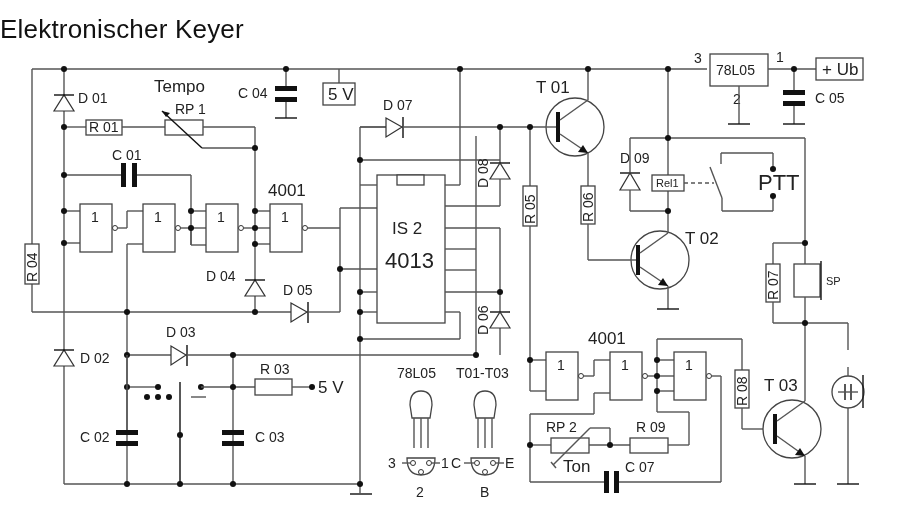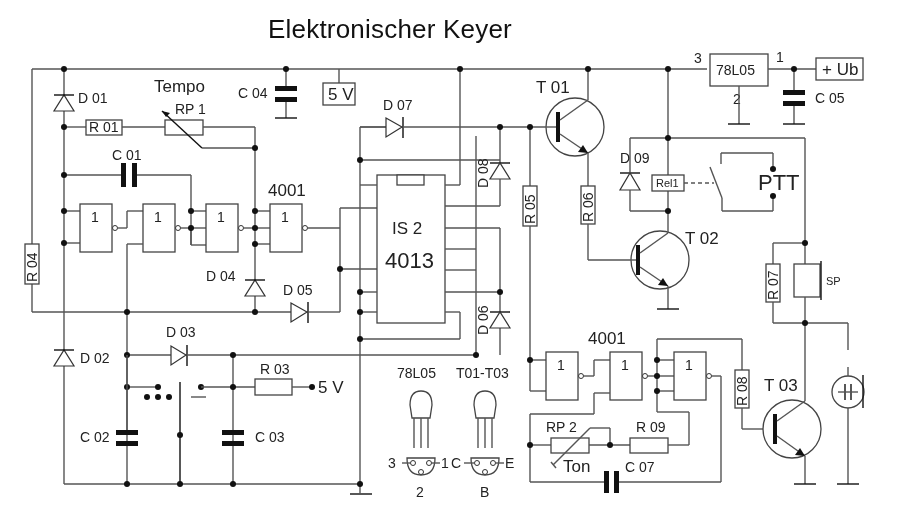--- a/index.html
+++ b/index.html
@@ -1,17 +1,17 @@
 <!DOCTYPE html>
 <html><head>
 <meta charset="utf-8">
 <style>
   html,body{margin:0;padding:0;background:#fff;}
   body{width:900px;height:530px;overflow:hidden;position:relative;font-family:"Liberation Sans",sans-serif;}
-  #title{position:absolute;left:0;top:14px;width:780px;text-align:center;font-size:26px;color:#111;letter-spacing:0.2px;}
+  #title{position:absolute;left:0;top:14px;width:780px;text-align:left;font-size:26px;color:#111;letter-spacing:0.2px;}
   svg{position:absolute;left:0;top:0;}
   .w{stroke:#555;stroke-width:1.4;fill:none;}
   .wk{stroke:#111;stroke-width:1.4;fill:none;}
   .box{stroke:#444;stroke-width:1.3;fill:#fff;}
   .dot{fill:#111;}
   .plate{fill:#111;}
   .lbl{font-family:"Liberation Sans",sans-serif;font-size:14px;fill:#222;}
   .lbls{font-family:"Liberation Sans",sans-serif;font-size:11px;fill:#222;}
   .lblb{font-family:"Liberation Sans",sans-serif;font-size:17px;fill:#222;}
   .lblxl{font-family:"Liberation Sans",sans-serif;font-size:22px;fill:#222;}

